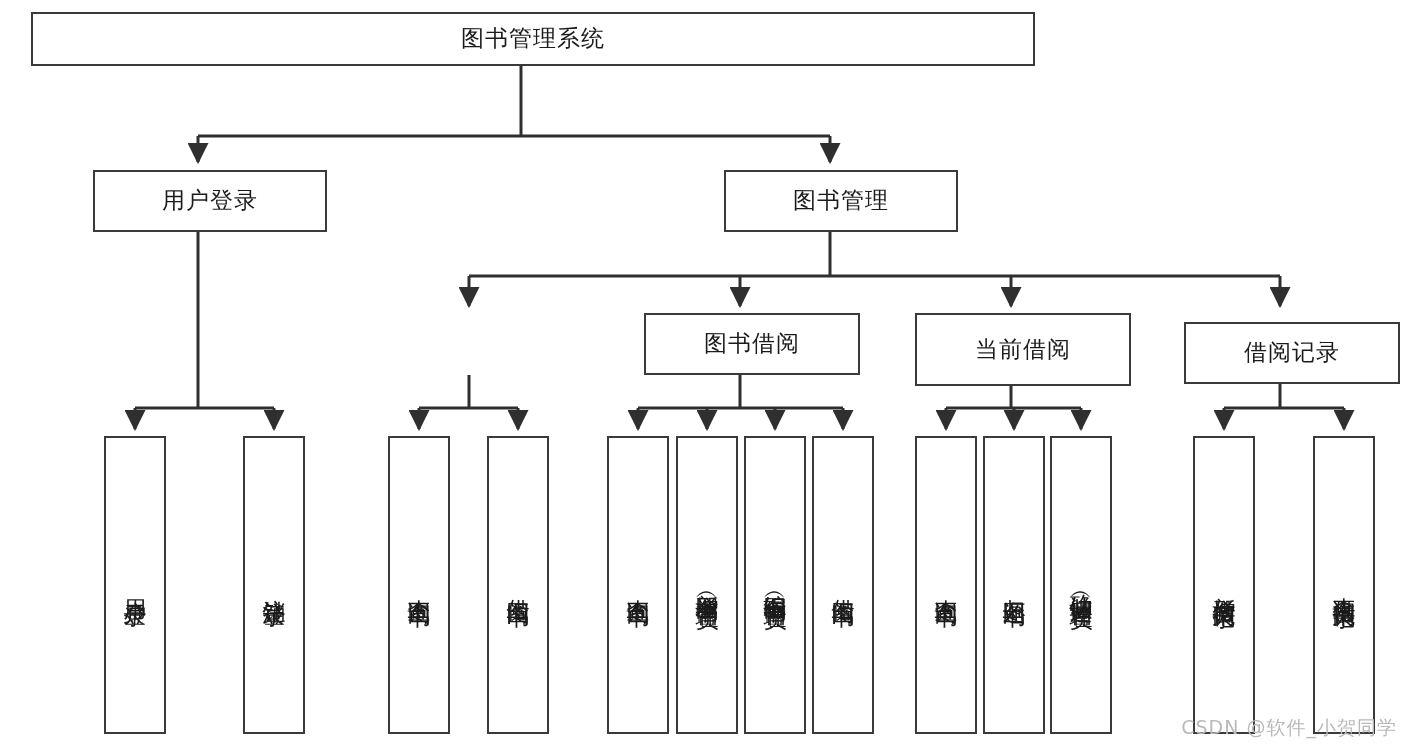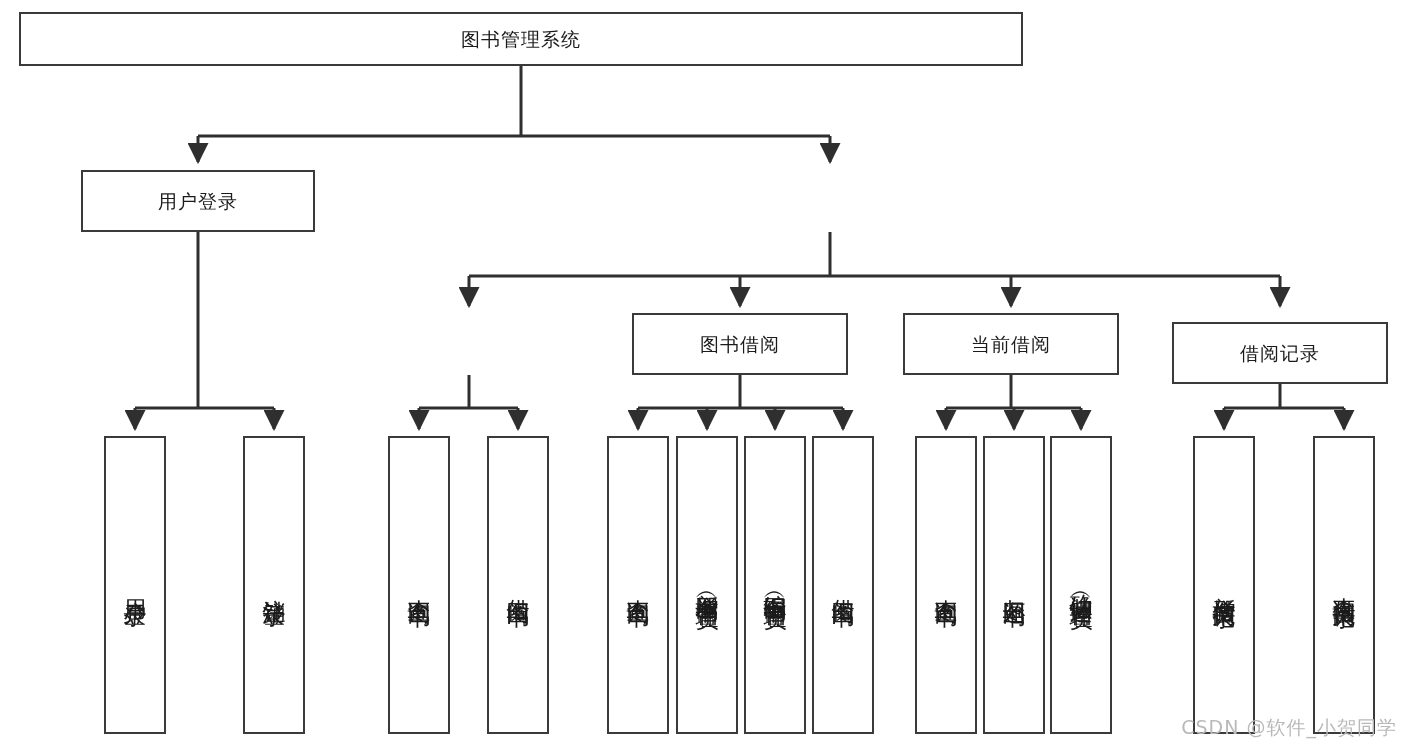--- a/index.html
+++ b/index.html
@@ -15,23 +15,24 @@
     position:absolute;
     box-sizing:border-box;
     background:#ffffff;
     border:2px solid #3a3a3a;
     display:flex;
     align-items:center;
     justify-content:center;
     color:#1b1b1b;
   }
   .node-h{
-    font-size:19px;
+    font-size:23px;
     letter-spacing:1px;
     line-height:1.2;
+    margin-left:12px;
   }
   .node-v{
     writing-mode:vertical-rl;
     text-orientation:upright;
     font-size:23px;
     line-height:1.35;
     letter-spacing:2px;
     padding:6px 0;
     white-space:nowrap;
   }
@@ -102,25 +103,28 @@
     </g>
   </svg>
 
   <div class="node node-h" style="left:19px;top:12px;width:1004px;height:54px;">
     <span>图书管理系统</span>
   </div>
 
   <div class="node node-h" style="left:81px;top:170px;width:234px;height:62px;">
     <span>用户登录</span>
   </div>
+  <div class="node node-h" style="left:712px;top:170px;width:234px;height:62px;">
+    <span>图书管理</span>
+  </div>
 
   <div class="node node-h" style="left:632px;top:313px;width:216px;height:62px;">
     <span>图书借阅</span>
   </div>
-  <div class="node node-h" style="left:903px;top:313px;width:216px;height:62px;">
+  <div class="node node-h" style="left:903px;top:313px;width:216px;height:73px;">
     <span>当前借阅</span>
   </div>
   <div class="node node-h" style="left:1172px;top:322px;width:216px;height:62px;">
     <span>借阅记录</span>
   </div>
 
   <div class="node" style="left:104px;top:436px;width:62px;height:298px;">
     <span class="node-v">用户登录</span>
   </div>
   <div class="node" style="left:243px;top:436px;width:62px;height:298px;">

